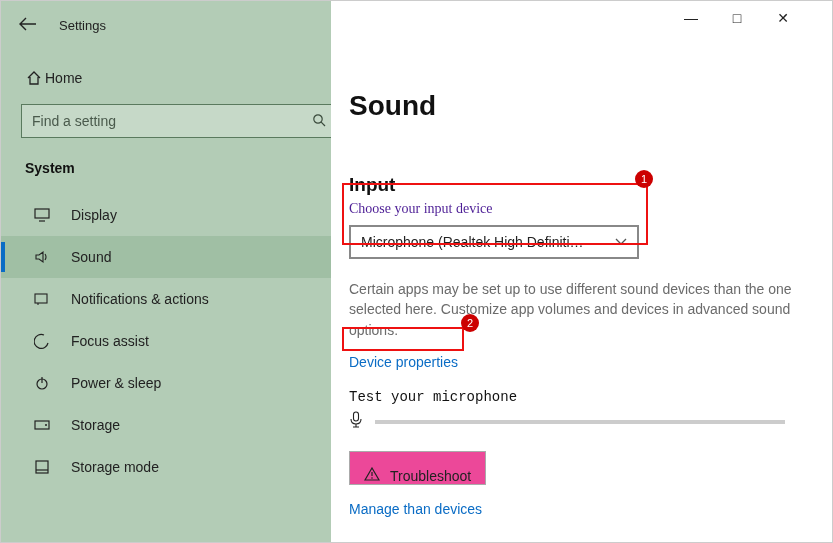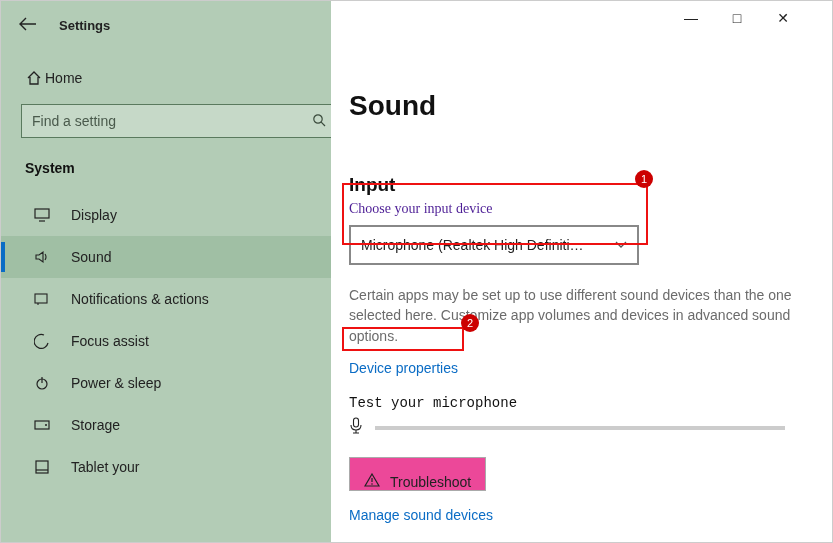--- a/index.html
+++ b/index.html
@@ -2,40 +2,40 @@
 <html><head>
 <meta charset="utf-8">
 <style>
 * { box-sizing: border-box; margin: 0; padding: 0; font-family: "Segoe UI", Arial, sans-serif; }
 body { width: 833px; height: 543px; overflow: hidden; background: #fff; position: relative; border: 1px solid #ccc; }
 .titlebar { height: 34px; display: flex; align-items: center; justify-content: flex-end; }
 .titlebar .win-btn { width: 46px; height: 32px; display: flex; align-items: center; justify-content: center; font-size: 14px; color: #222; cursor: pointer; }
 .left-pane { position: absolute; left: 0; top: 0; width: 330px; height: 100%; background: #b3ccb6; padding-top: 8px; }
 .back-row { display: flex; align-items: center; padding: 6px 18px 0 18px; gap: 22px; }
 .back-arrow { font-size: 18px; color: #222; cursor: pointer; }
-.settings-label { font-size: 13px; color: #222; font-weight: bold; }
+.settings-label { font-size: 13px; color: #222; }
 .home-row { display: flex; align-items: center; gap: 2px; padding: 34px 24px 4px 24px; cursor: pointer; }
 .home-row .icon { width: 18px; display:flex; justify-content:center; font-size: 15px; color: #222; }
 .home-row .lbl { font-size: 14px; color: #222; }
 .search-wrap { margin: 14px 20px 0 20px; }
 .search-box { width: 316px; height: 34px; border: 1px solid #5a7a5e; background: #c6d9c8; display: flex; align-items: center; padding: 0 10px; justify-content: space-between; }
 .search-input { border: none; background: transparent; outline: none; font-size: 14px; color: #333; width: 230px; }
 .search-input::placeholder { color: #4a5a4c; }
 .search-icon { color: #3a4a3c; font-size: 14px; }
 .cat-title { font-size: 14px; font-weight: 600; color: #111; padding: 22px 0 8px 24px; }
 .nav { margin-top: 10px; }
 .nav-item { display: flex; align-items: center; gap: 20px; padding: 13px 0 13px 32px; cursor: pointer; font-size: 14px; color: #222; position: relative; }
 .nav-item .icon { width: 18px; display: flex; justify-content: center; font-size: 15px; }
 .nav-item.active { background: #a0bfa4; }
 .nav-item.active::before { content: ""; position: absolute; left: 0; top: 6px; bottom: 6px; width: 4px; background: #0a6cc5; }
 .right-pane { position: absolute; left: 330px; top: 0; right: 0; height: 100%; background: #fff; padding: 0 26px 0 18px; }
 .page-title { font-size: 28px; font-weight: 600; color: #111; margin-top: 55px; }
 .section-title { font-size: 19px; font-weight: 600; color: #111; margin-top: 52px; }
 .field-label { font-size: 14px; color: #4c1d95; margin-top: 5px; font-family: Liberation Serif, serif; }
-.dropdown { margin-top: 8px; width: 290px; height: 40px; border: 2px solid #888; display: flex; align-items: center; justify-content: space-between; padding: 0 10px; font-size: 14px; color: #222; cursor: pointer; }
+.dropdown { margin-top: 8px; width: 290px; height: 34px; border: 2px solid #888; display: flex; align-items: center; justify-content: space-between; padding: 0 10px; font-size: 14px; color: #222; cursor: pointer; }
 .dropdown .chev { font-size: 12px; color: #555; }
 .help-text { font-size: 14px; color: #6b6b6b; margin-top: 20px; line-height: 1.45; max-width: 450px; }
 .link { color: #0a6cc5; font-size: 14px; margin-top: 14px; display: inline-block; cursor: pointer; }
 .test-label { font-size: 14px; color: #111; margin-top: 18px; font-family: Liberation Mono, monospace; }
 .test-row { display: flex; align-items: center; margin-top: 6px; gap: 12px; }
 .mic-icon { font-size: 16px; color: #222; }
 .test-bar { flex: 1; height: 4px; background: #ccc; max-width: 410px; }
 .btn { margin-top: 18px; height: 34px; border: 1px solid #aaa; background: #ec4899; padding: 0 14px; display: inline-flex; align-items: flex-end; gap: 10px; font-size: 14px; color: #222; cursor: pointer; }
 .annot-box1 { position: absolute; border: 2px solid #e11; pointer-events: none; left: 341px; top: 182px; width: 306px; height: 62px; }
 .annot-badge1 { position: absolute; left: 634px; top: 169px; width: 18px; height: 18px; background: #c00; border-radius: 50%; color: #fff; font-size: 11px; display:flex; align-items:center; justify-content:center; pointer-events:none; }
@@ -128,21 +128,21 @@
         </span>
       <span>Storage</span>
     </div>
     <div class="nav-item">
       <span class="icon">
           <svg width="16" height="14" viewBox="0 0 16 14">
             <rect x="2" y="1" width="12" height="12" stroke="#222" stroke-width="1.2" fill="none"></rect>
             <line x1="2" y1="10" x2="14" y2="10" stroke="#222" stroke-width="1.2"></line>
           </svg>
         </span>
-      <span>Tablet your</span>
+      <span>Storage mode</span>
     </div>
   </div>
 </div>
 
 <div class="right-pane">
   <div class="titlebar">
     <div class="win-btn">—</div>
     <div class="win-btn">□</div>
     <div class="win-btn">✕</div>
   </div>
@@ -170,19 +170,19 @@
     <div class="test-bar"></div>
   </div>
   <button class="btn">
     <span><svg width="16" height="14" viewBox="0 0 16 14">
           <path d="M8 1 L15 13 H1 Z" stroke="#222" stroke-width="1.2" fill="none"></path>
           <line x1="8" y1="5" x2="8" y2="9" stroke="#222" stroke-width="1.2"></line>
           <circle cx="8" cy="11" r="0.8" fill="#222"></circle>
         </svg></span>
     <span>Troubleshoot</span>
   </button>
-  <div><a class="link" style="margin-top:16px;">Manage sound devices</a></div>
+  <div><a class="link" style="margin-top:16px;">Manage than devices</a></div>
 </div>
 
 <div class="annot-box1"></div>
 <div class="annot-badge1">1</div>
 <div class="annot-box2"></div>
 <div class="annot-badge2">2</div>
 
 </body></html>

